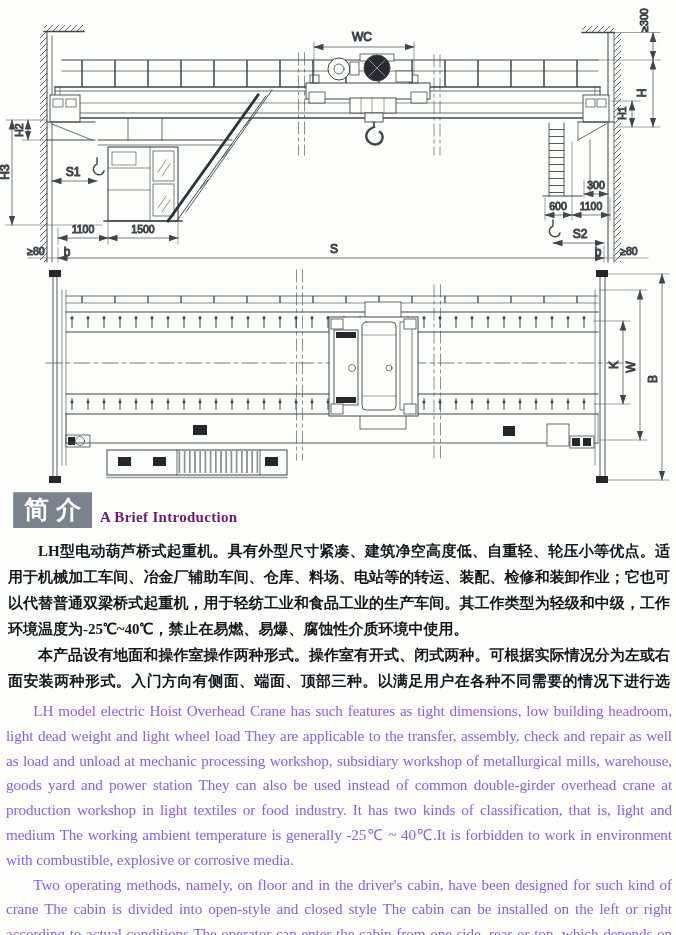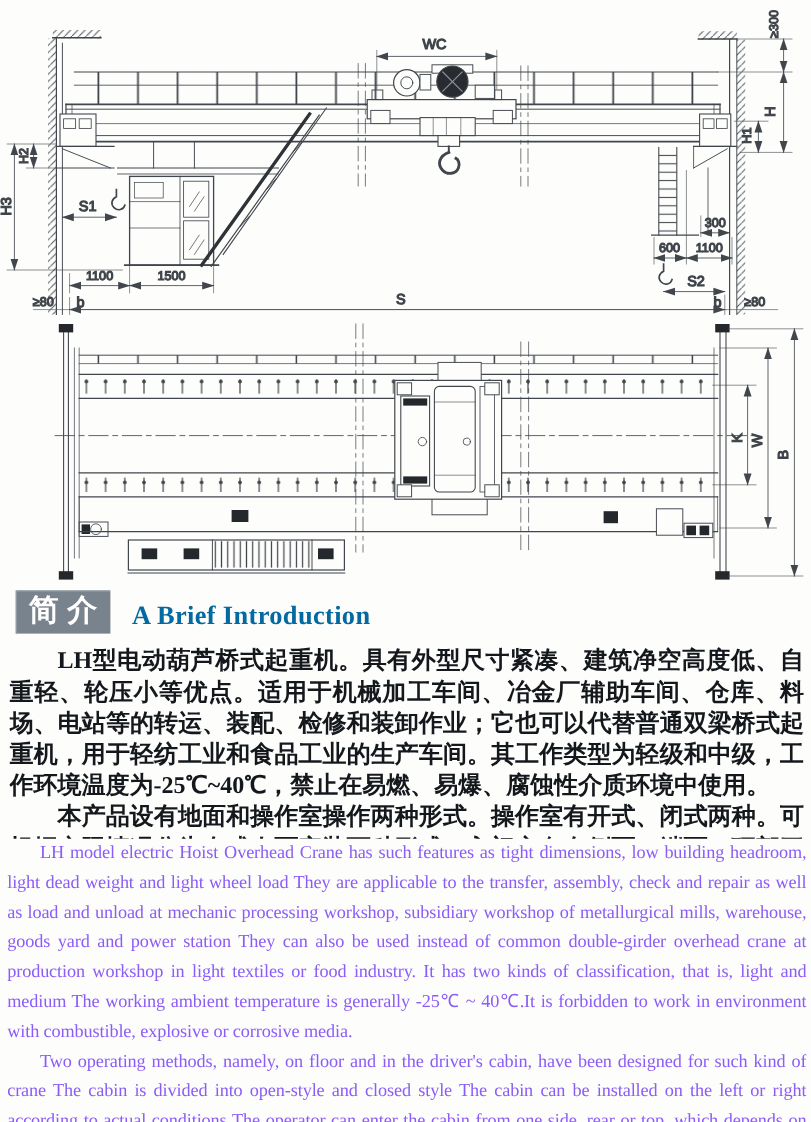--- a/index.html
+++ b/index.html
@@ -4,32 +4,32 @@
 <style>
   html,body{margin:0;padding:0;background:#e9e9e7;}
   #page{
     position:relative;width:676px;height:935px;margin:0 auto;
     background:#fdfdfc;overflow:hidden;
     font-family:"Liberation Sans",sans-serif;color:#1a1e23;
   }
   #drawing{position:absolute;top:0;left:0;}
   svg text{font-family:"Liberation Sans",sans-serif;font-size:12px;fill:#23282e;text-anchor:middle;}
   svg text.sm{font-size:10.5px;}
-  .intro-head{position:absolute;top:492px;left:13px;display:flex;align-items:flex-end;gap:18px;}
+  .intro-head{position:absolute;top:492px;left:13px;display:flex;align-items:flex-end;gap:8px;}
   .badge{
     display:inline-block;background:#79838d;color:#ffffff;
     font-weight:bold;font-size:25px;line-height:1;
     padding:5px 4px 6px 11px;letter-spacing:7px;
     box-shadow:1px 1px 0 #99a1a9 inset;
   }
-  .intro-title{font-family:"Liberation Serif",serif;font-weight:bold;font-size:22px;color:#0369a1;padding-bottom:2px;letter-spacing:.3px;}
+  .intro-title{font-family:"Liberation Serif",serif;font-weight:bold;font-size:15px;color:#701a75;padding-bottom:2px;letter-spacing:.3px;}
   .cn-block{
     position:absolute;top:538px;left:8px;width:662px;max-height:161px;overflow:hidden;
     font-family:"Liberation Serif",serif;font-weight:bold;
-    font-size:20px;line-height:26px;text-align:justify;color:#14181c;
+    font-size:15px;line-height:26px;text-align:justify;color:#14181c;
   }
   .cn-block p{margin:0;text-indent:2em;}
   .en-block{
     position:absolute;top:699px;left:6px;width:666px;max-height:236px;overflow:hidden;
     font-family:"Liberation Serif",serif;font-size:15.2px;line-height:24.8px;
     text-align:justify;color:#8b5cf6;letter-spacing:-0.1px;
   }
   .en-block p{margin:0;text-indent:1.8em;}
 </style>
 </head>

